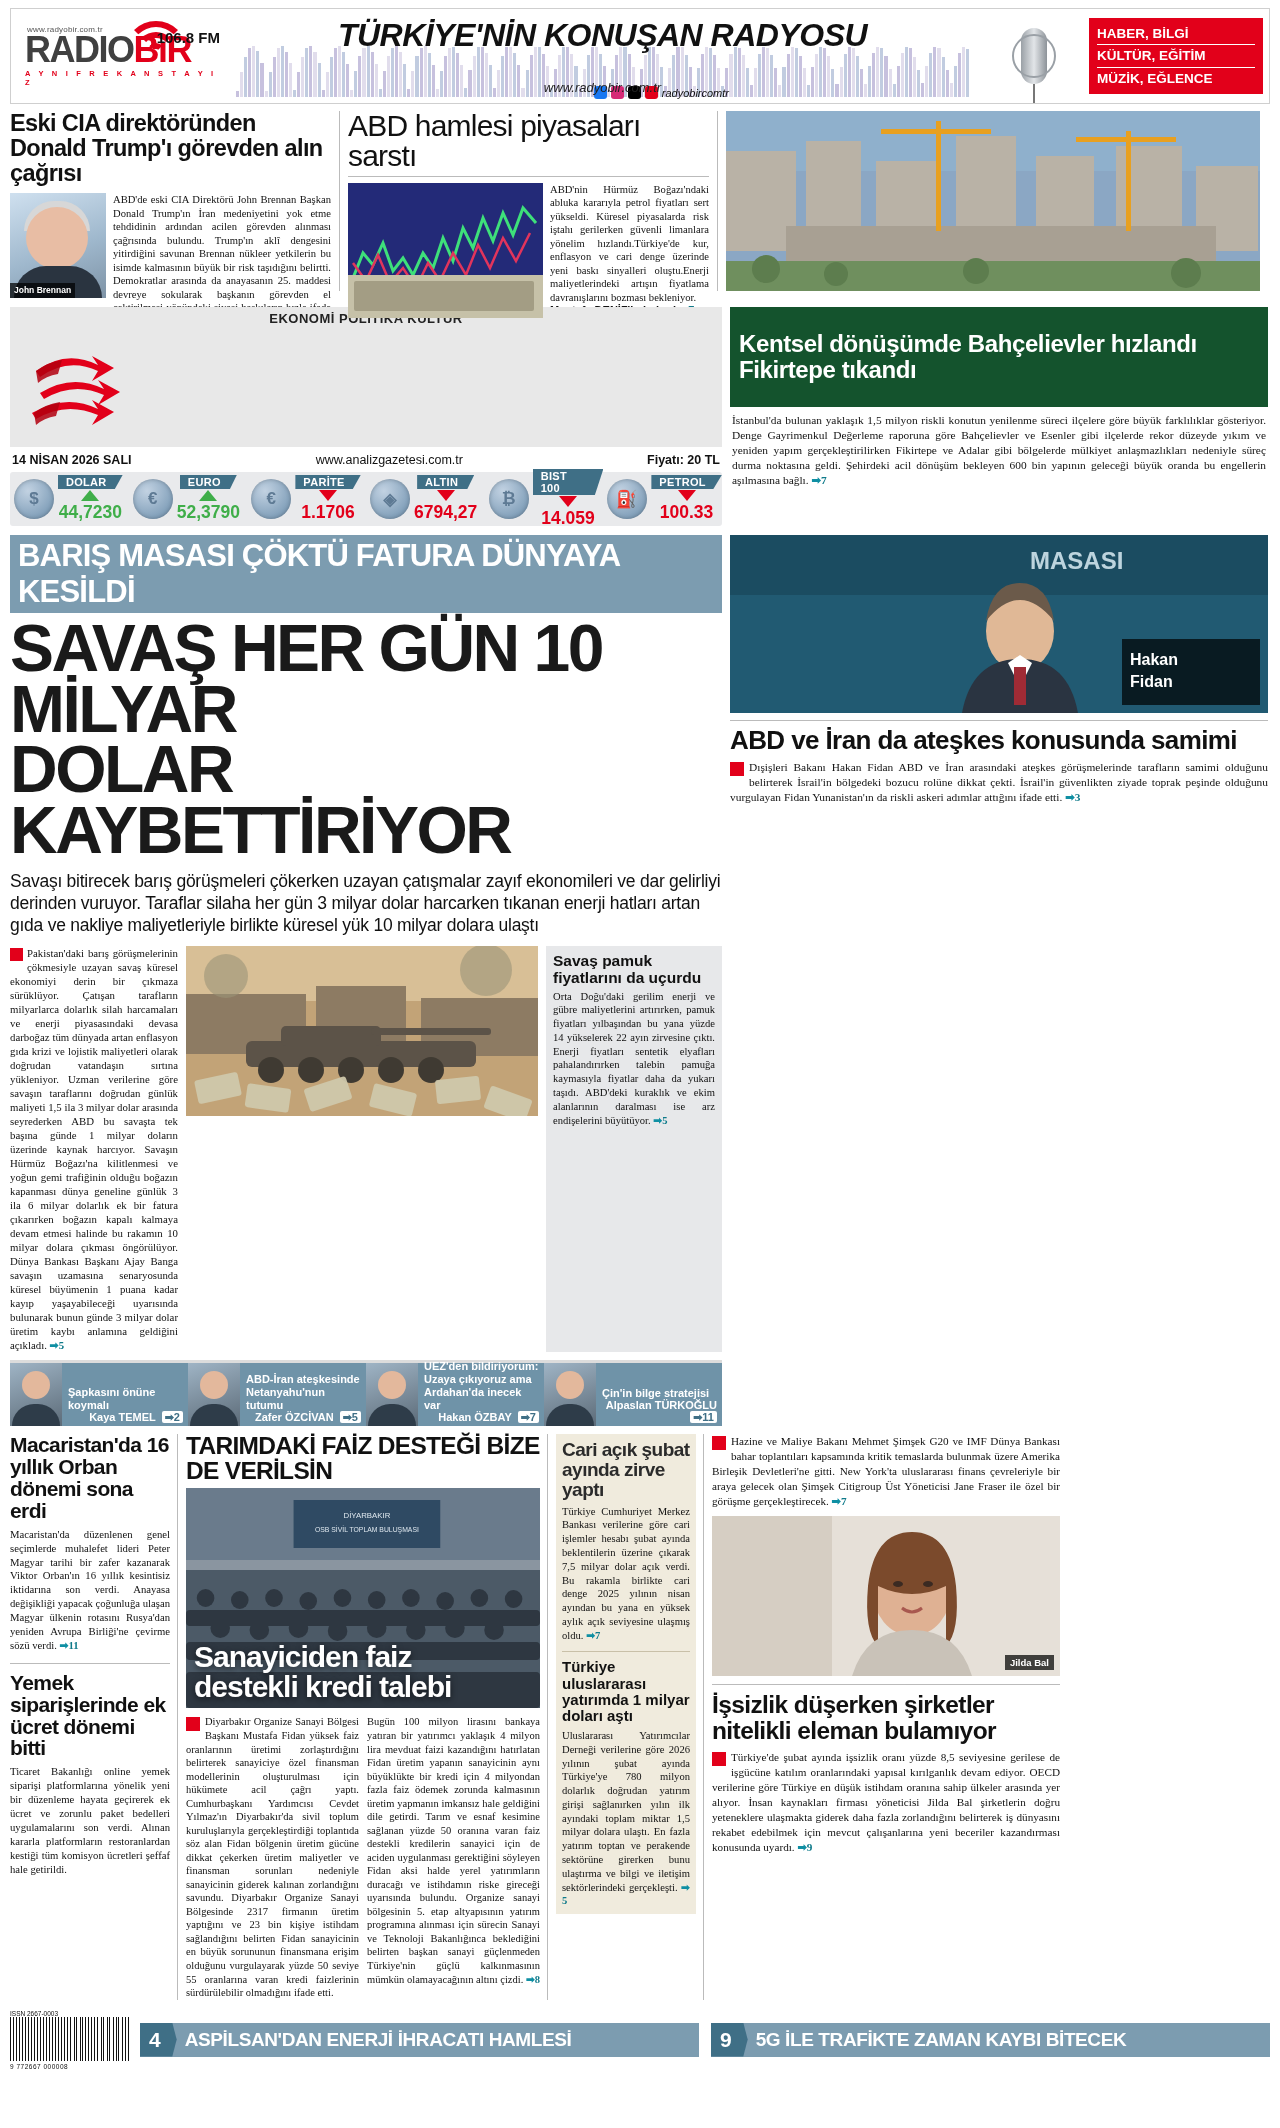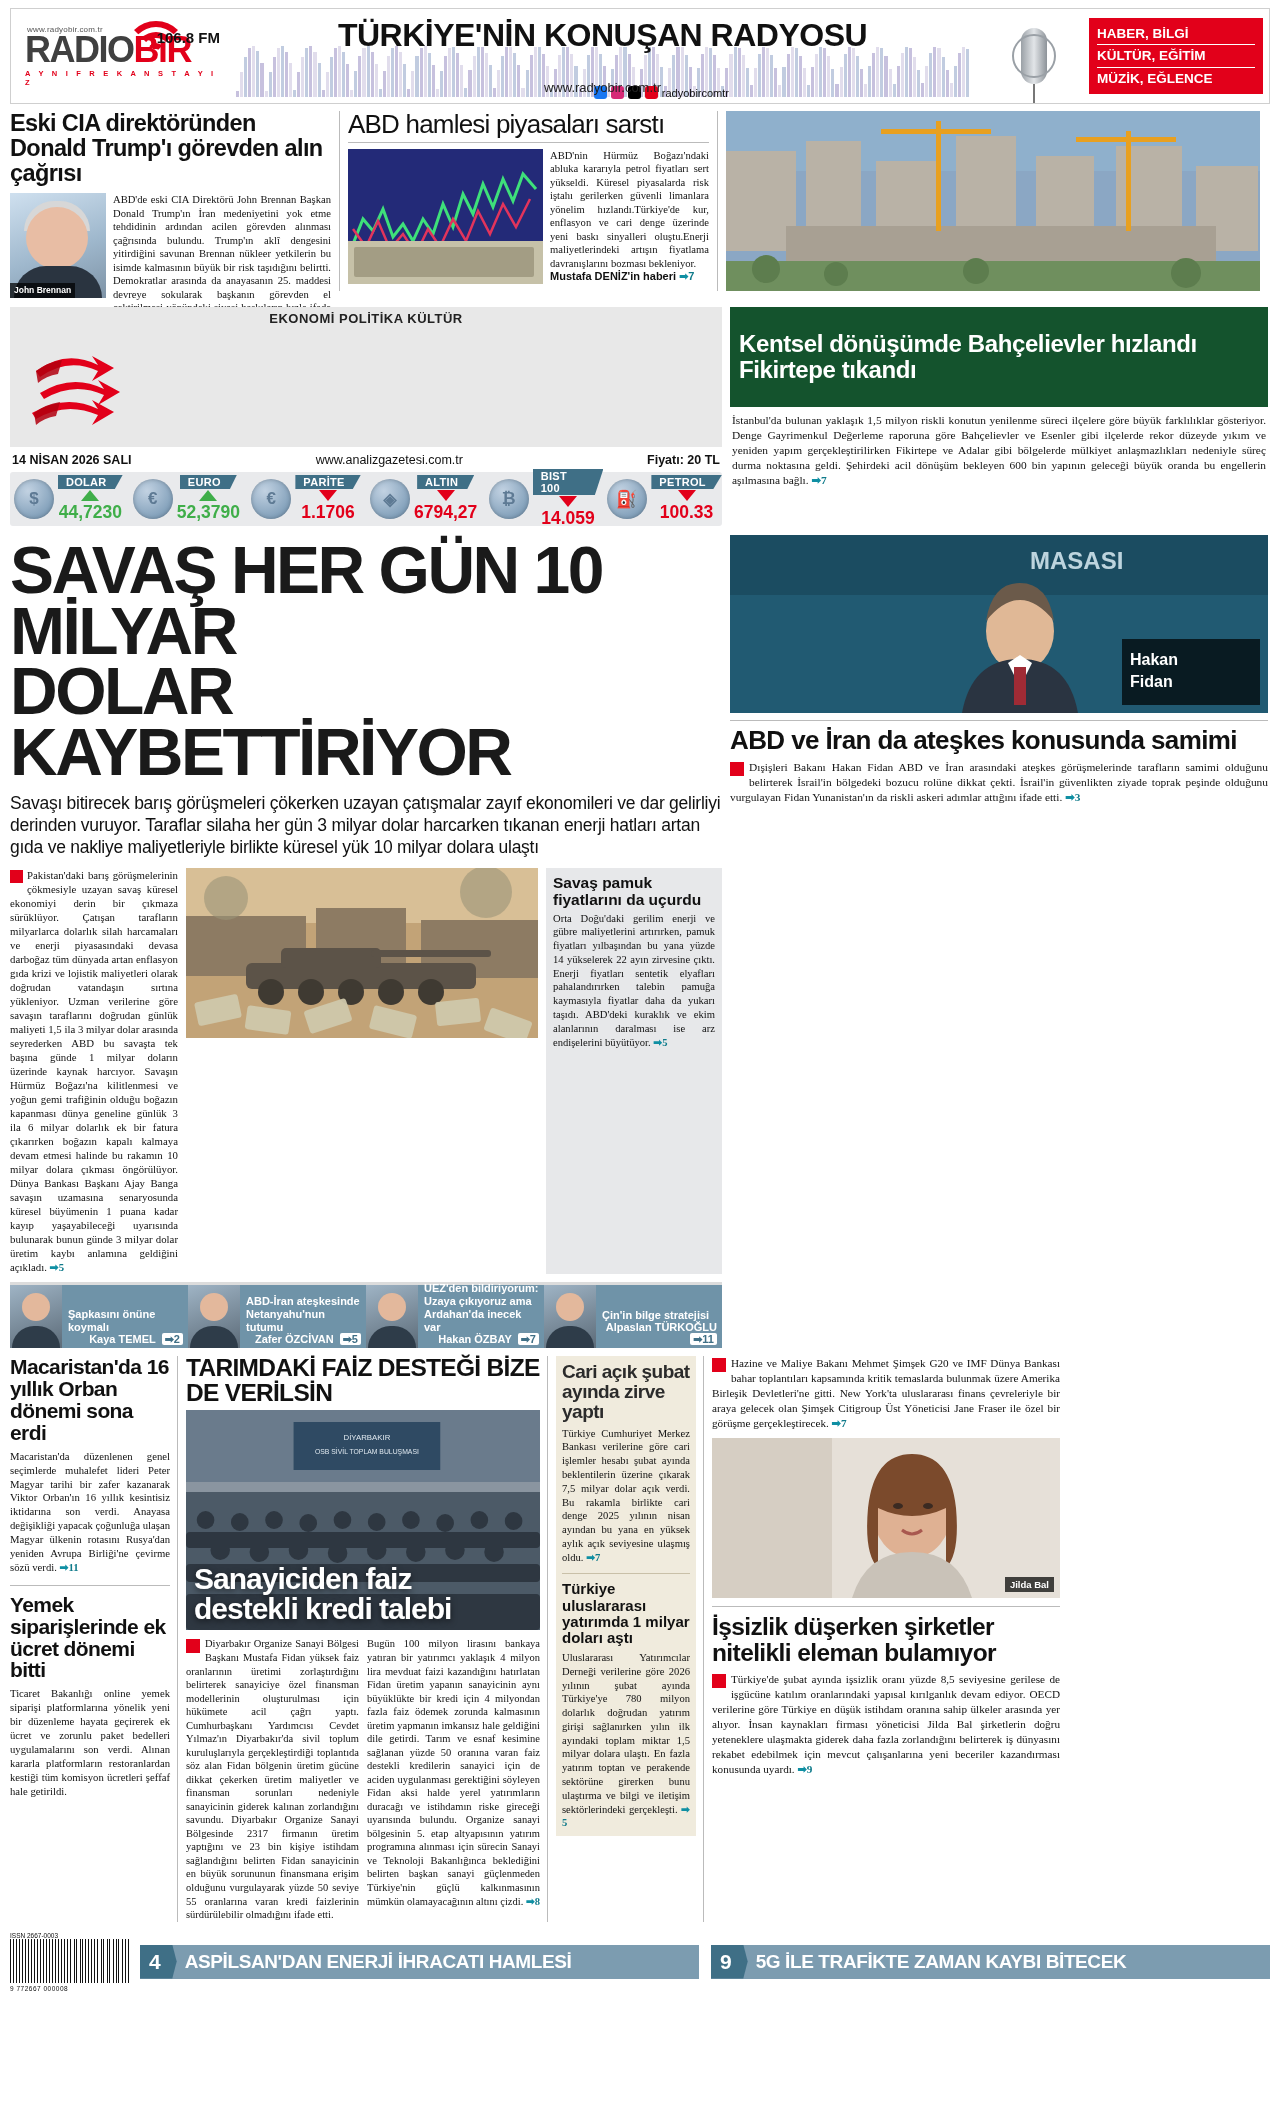--- a/index.html
+++ b/index.html
@@ -25,21 +25,21 @@
   .rl-wordmark .blk { color:#404040; } .rl-wordmark .red { color:#e2001a; }
   .rl-tag { font-size:7.5px; letter-spacing:3.2px; color:#e2001a; font-weight:700; margin-top:2px;}
   .rl-fm { position:absolute; right:6px; top:20px; font-size:15px; font-weight:600; color:#111;}
   .rl-waves { position:absolute; left:108px; top:8px; width:74px; height:40px; }
   .rl-waves i { position:absolute; border:6px solid #e2001a; border-bottom-color:transparent;
      border-left-color:transparent; border-right-color:transparent; border-radius:50%; left:50%; }
   .rl-waves i:nth-child(1){ width:18px;height:18px;margin-left:-9px;top:26px;}
   .rl-waves i:nth-child(2){ width:40px;height:40px;margin-left:-20px;top:15px;}
   .rl-waves i:nth-child(3){ width:62px;height:62px;margin-left:-31px;top:4px;}
 
-  .radio-mid { flex:1; display:flex; flex-direction:column; align-items:center; justify-content:center; position:relative;}
+  .radio-mid { flex:1; display:flex; flex-direction:column; align-items:center; justify-content:center; position:relative;font-style:italic;}
   .radio-slogan { font-size:32px; font-weight:900; letter-spacing:-.5px; color:#111; white-space:nowrap; z-index:2;}
   .radio-site { font-size:13px; color:#222; margin-top:26px; z-index:2;}
   .eq { position:absolute; left:0; right:0; top:36px; height:52px; display:flex; align-items:flex-end; gap:1px; opacity:.55; padding:0 10px;}
   .eq span { flex:1; background:#b2a8d6; }
   .radio-social { position:absolute; bottom:4px; right:250px; display:flex; align-items:center; gap:4px; font-size:11px;}
   .soc { width:13px;height:13px;border-radius:3px;background:#111;display:inline-block;}
   .soc.fb{background:#1877f2;} .soc.ig{background:#d62976;} .soc.x{background:#000;} .soc.yt{background:#e2001a;}
   .radio-mic { width:110px; display:flex; align-items:center; justify-content:center; }
   .mic-body { width:26px; height:56px; border-radius:13px; background:linear-gradient(90deg,#9aa0a6,#e2e5e8,#8d9399); position:relative;}
   .mic-body:after{content:"";position:absolute;left:50%;margin-left:-1px;top:56px;width:2px;height:22px;background:#777;}
@@ -57,21 +57,21 @@
   .tn-photo { width:96px; height:105px; background:linear-gradient(160deg,#cfe0ef,#9fb8cd 55%,#7e93a6); position:relative; flex:none;}
   .tn-photo .face{position:absolute;left:16px;top:14px;width:62px;height:62px;border-radius:50%;background:#e8bda4;}
   .tn-photo .hair{position:absolute;left:14px;top:8px;width:66px;height:30px;border-radius:33px 33px 0 0;background:#d7d7d7;}
   .tn-photo .suit{position:absolute;left:4px;bottom:0;width:88px;height:32px;background:#2a3440;border-radius:40px 40px 0 0;}
   .cap-black { position:absolute; left:0; bottom:0; background:rgba(0,0,0,.72); color:#fff; font-size:8.5px; font-weight:700; line-height:1.15; padding:3px 4px;}
   .tn-text { font-family:"Liberation Serif", serif; font-size:10.6px; line-height:1.27; text-align:justify; color:#111;}
   .pgref { display:inline-block; color:#0f7a8a; font-weight:700; }
   .arrow-t { color:#0f8fa3; font-weight:900; }
 
   .tn-mid { width:378px; padding:0 8px; border-right:1px solid #bbb;}
-  .tn-mid-head { font-size:26px; font-weight:400; letter-spacing:-.8px; line-height:1; padding-bottom:5px; border-bottom:1px solid #bbb;}
+  .tn-mid-head { font-size:30px; font-weight:400; letter-spacing:-.8px; line-height:1; padding-bottom:5px; border-bottom:1px solid #bbb;}
   .tn-mid-body { display:flex; gap:7px; margin-top:6px;}
   .chartimg { width:195px; height:135px; background:#1a1f6e; position:relative; overflow:hidden; flex:none;}
   .tn-mid-text{ font-family:"Liberation Serif", serif; font-size:10.6px; line-height:1.27; text-align:justify;}
   .byline { font-weight:800; font-size:11px; font-family:"Liberation Sans",sans-serif; }
 
   .tn-right { width:542px; padding-left:8px; }
   .tn-right-img { width:100%; height:180px; background:linear-gradient(180deg,#7ba2c9,#b9c7d2 40%,#8c9e86); position:relative; overflow:hidden;}
 
   
   .mast-wrap { display:flex; margin-top:16px; gap:8px;}
@@ -549,20 +549,21 @@
     </div>
 
     <div class="mast-side">
       <div class="ms-head">Kentsel dönüşümde Bahçelievler hızlandı Fikirtepe tıkandı</div>
       <div class="ms-body"><span>İstanbul'da bulunan yaklaşık 1,5 milyon riskli konutun yenilenme süreci ilçelere göre büyük farklılıklar gösteriyor. Denge Gayrimenkul Değerleme raporuna göre Bahçelievler ve Esenler gibi ilçelerde rekor düzeyde yıkım ve yeniden yapım gerçekleştirilirken Fikirtepe ve Adalar gibi bölgelerde mülkiyet anlaşmazlıkları nedeniyle süreç durma noktasına geldi. Şehirdeki acil dönüşüm bekleyen 600 bin yapının geleceği büyük oranda bu engellerin aşılmasına bağlı.</span> <span class="arrow-t">➡</span><span class="pgref">7</span></div>
     </div>
   </div>
 
   <div class="main-wrap">
     <div class="main-left">
+      <div class="mh-kicker">BARIŞ MASASI ÇÖKTÜ FATURA DÜNYAYA KESİLDİ</div>
       <div class="mh-title">
         <div>SAVAŞ HER GÜN 10 MİLYAR</div>
         <div>DOLAR KAYBETTİRİYOR</div>
       </div>
       <div class="mh-sub">Savaşı bitirecek barış görüşmeleri çökerken uzayan çatışmalar zayıf ekonomileri ve dar gelirliyi derinden vuruyor. Taraflar silaha her gün 3 milyar dolar harcarken tıkanan enerji hatları artan gıda ve nakliye maliyetleriyle birlikte küresel yük 10 milyar dolara ulaştı</div>
       <div class="mh-cols">
         <div class="mh-c1">
           <span class="drop-sq"></span><span>Pakistan'daki barış görüşmelerinin çökmesiyle uzayan savaş küresel ekonomiyi derin bir çıkmaza sürüklüyor. Çatışan tarafların milyarlarca dolarlık silah harcamaları ve enerji piyasasındaki devasa darboğaz tüm dünyada artan enflasyon gıda krizi ve lojistik maliyetleri olarak doğrudan vatandaşın sırtına yükleniyor. Uzman verilerine göre savaşın taraflarını doğrudan günlük maliyeti 1,5 ila 3 milyar dolar arasında seyrederken ABD bu savaşta tek başına günde 1 milyar doların üzerinde kaynak harcıyor. Savaşın Hürmüz Boğazı'na kilitlenmesi ve yoğun gemi trafiğinin olduğu boğazın kapanması dünya geneline günlük 3 ila 6 milyar dolarlık ek bir fatura çıkarırken boğazın kapalı kalmaya devam etmesi halinde bu rakamın 10 milyar dolara çıkması öngörülüyor. Dünya Bankası Başkanı Ajay Banga savaşın uzamasına senaryosunda küresel büyümenin 1 puana kadar kayıp yaşayabileceği uyarısında bulunarak bunun günde 3 milyar dolar üretim kaybı anlamına geldiğini açıkladı.</span> <span class="arrow-t">➡</span><span class="pgref">5</span>
         </div>
         <div class="mh-c2">

